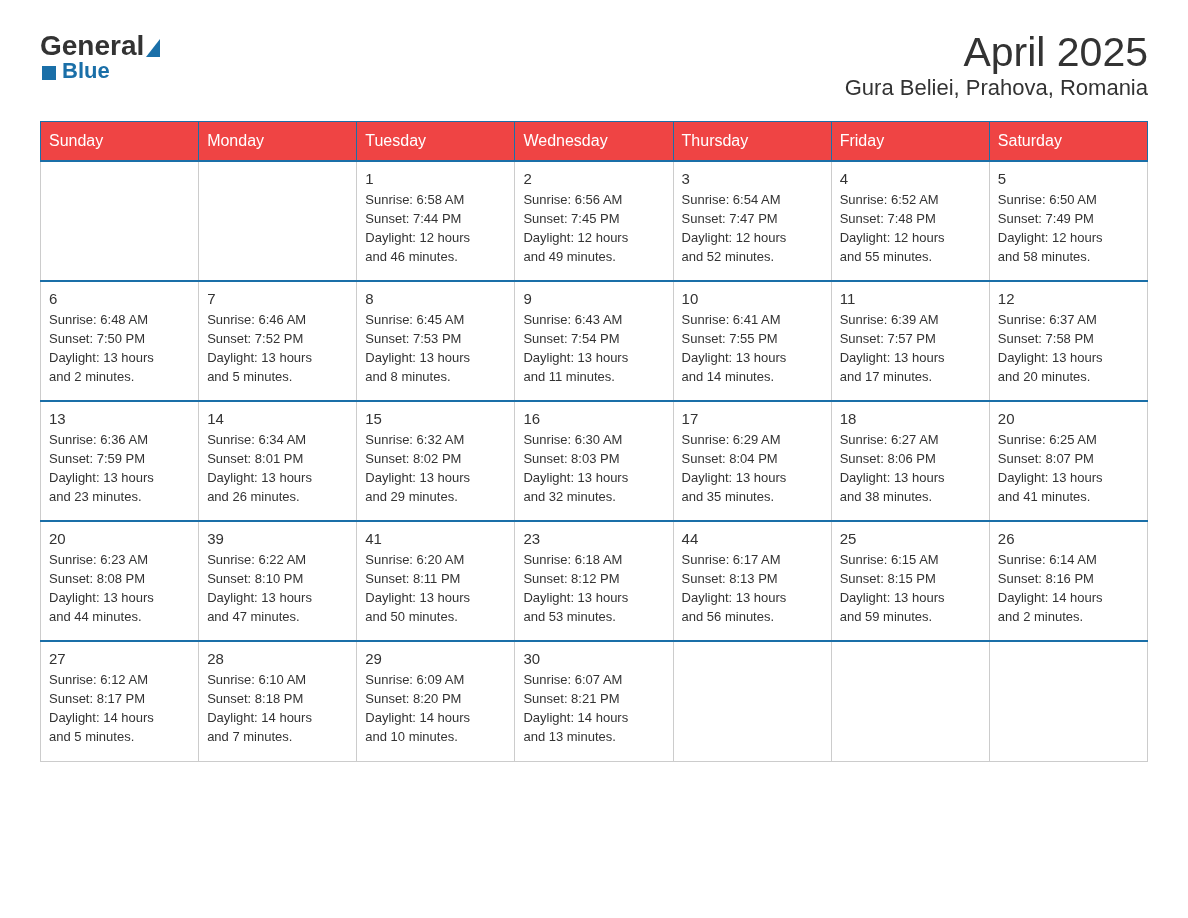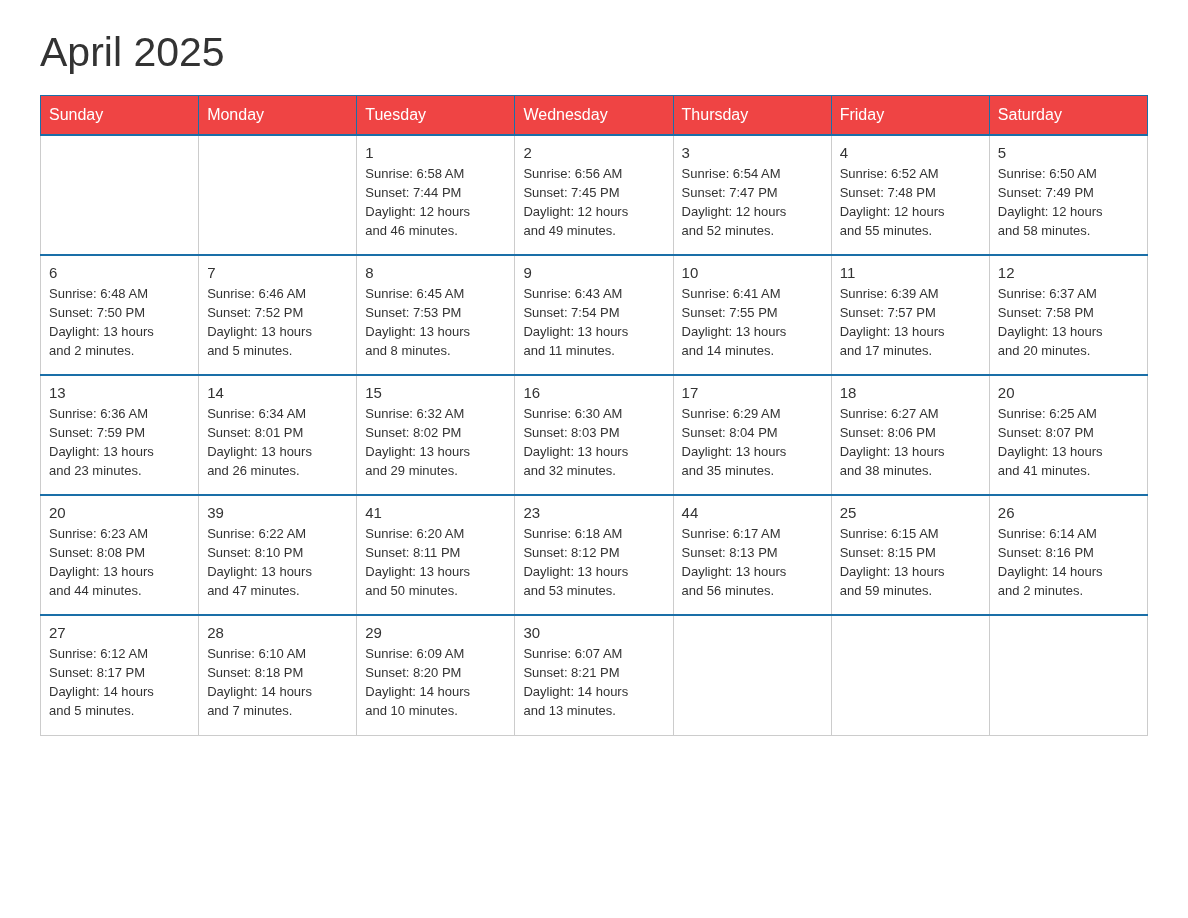--- a/index.html
+++ b/index.html
@@ -96,22 +96,33 @@
     .day-info {
       font-size: 13px;
       color: #333;
       line-height: 1.45;
     }
   </style>
 </head>
 <body>
 
 <div class="header">
+  <div class="logo">
+    <div class="logo-top">
+      <span class="logo-text-general">General</span>
+      <div class="logo-triangle"></div>
+    </div>
+    <div style="display:flex; align-items:center; margin-left:2px;">
+      <div style="width:14px; height:14px; background:#1a6fa8; margin-right:4px;"></div>
+      <span class="logo-bottom">Blue</span>
+    </div>
+  </div>
   <div class="title-area">
     <h1>April 2025</h1>
+    <h2>Gura Beliei, Prahova, Romania</h2>
   </div>
 </div>
 
 <table class="calendar">
   <thead>
     <tr>
     <th>Sunday</th>
         <th>Monday</th>
         <th>Tuesday</th>
         <th>Wednesday</th>

